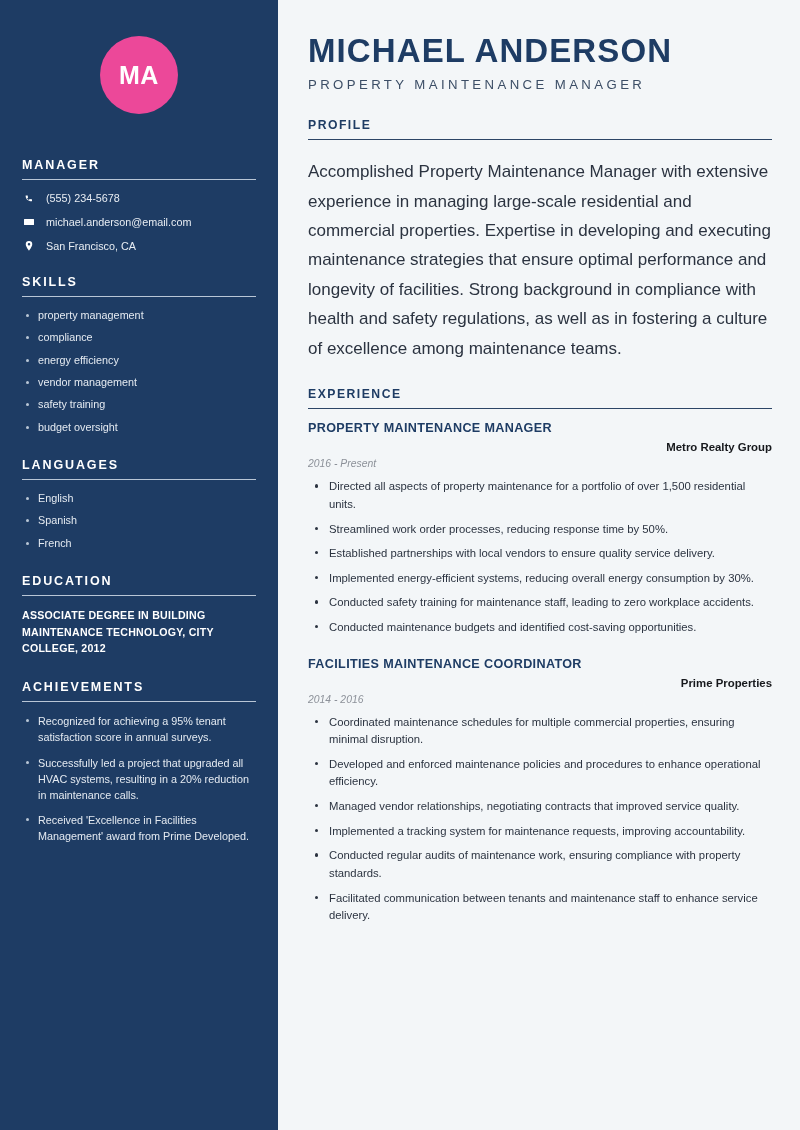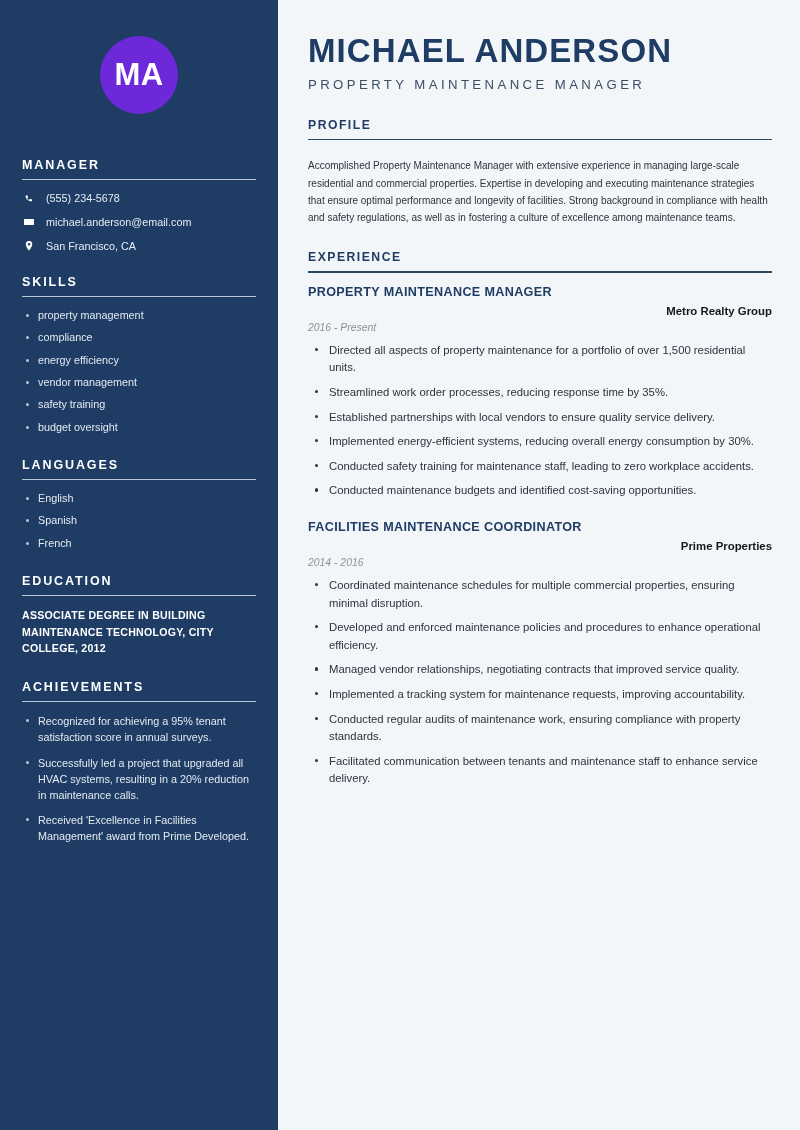--- a/index.html
+++ b/index.html
@@ -33,25 +33,25 @@
     display: flex;
     justify-content: center;
     padding-top: 36px;
     padding-bottom: 44px;
   }
 
   .avatar {
     width: 78px;
     height: 78px;
     border-radius: 50%;
-    background: #6d28d9;
+    background: #ec4899;
     display: flex;
     align-items: center;
     justify-content: center;
-    font-size: 31px;
+    font-size: 25px;
     font-weight: bold;
     color: #ffffff;
     letter-spacing: 0.5px;
   }
 
   .side-section { margin-bottom: 23px; }
 
   .side-heading {
     font-size: 12.5px;
     font-weight: bold;
@@ -155,21 +155,21 @@
 
   .main-rule {
     height: 1.3px;
     background: #2a4father;
     background: #2c4straight;
     background: #2c4566;
     margin-bottom: 12px;
   }
 
   .profile-text {
-    font-size: 10px;
+    font-size: 17px;
     line-height: 1.73;
     color: #2b3340;
     margin-top: 17px;
   }
 
   .job { margin-bottom: 3px; }
   .job + .job { margin-top: 20px; }
 
   .job-title {
     font-size: 12.6px;
@@ -313,21 +313,21 @@
     <section class="main-section">
       <div class="main-heading">EXPERIENCE</div>
       <div class="main-rule"></div>
 
       <div class="job">
         <div class="job-title">PROPERTY MAINTENANCE MANAGER</div>
         <div class="job-company">Metro Realty Group</div>
         <div class="job-dates">2016 - Present</div>
         <ul class="job-bullets">
           <li>Directed all aspects of property maintenance for a portfolio of over 1,500 residential units.</li>
-          <li>Streamlined work order processes, reducing response time by 35%.</li>
+          <li>Streamlined work order processes, reducing response time by 50%.</li>
           <li>Established partnerships with local vendors to ensure quality service delivery.</li>
           <li>Implemented energy-efficient systems, reducing overall energy consumption by 30%.</li>
           <li>Conducted safety training for maintenance staff, leading to zero workplace accidents.</li>
           <li>Conducted maintenance budgets and identified cost-saving opportunities.</li>
         </ul>
       </div>
 
       <div class="job">
         <div class="job-title">FACILITIES MAINTENANCE COORDINATOR</div>
         <div class="job-company">Prime Properties</div>

